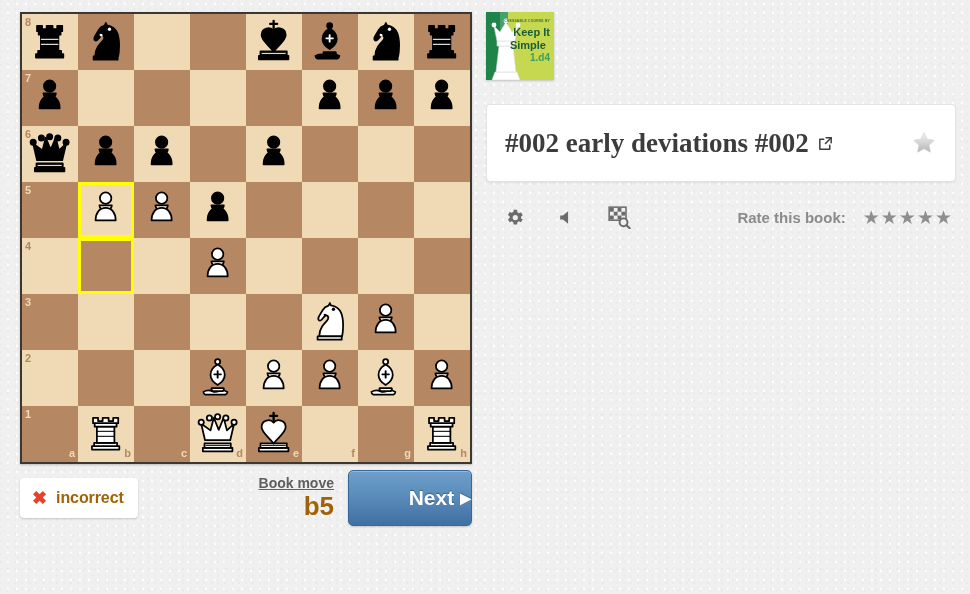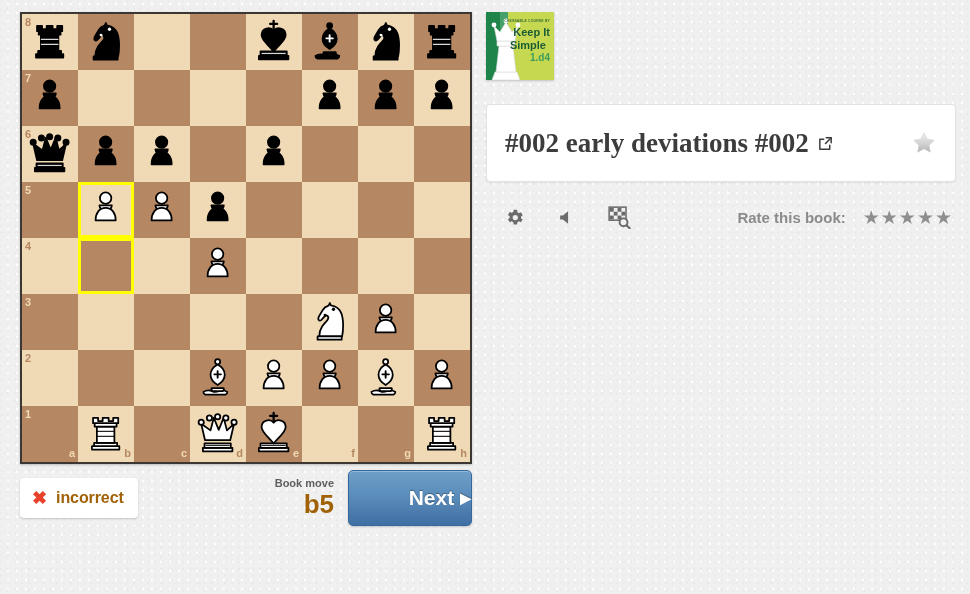--- a/index.html
+++ b/index.html
@@ -118,24 +118,25 @@
     letter-spacing: -0.1px;
   }
 
   #bookmove-block {
     margin-left: auto;
     text-align: right;
     padding-right: 14px;
     line-height: 1.05;
   }
   #bookmove-label {
-    font-size: 11px;
+    font-size: 14px;
     font-weight: bold;
     color: #5f5f5f;
     display: block;
+    text-decoration: underline;
   }
   #bookmove-value {
     font-size: 26px;
     font-weight: bold;
     color: #a16207;
     display: block;
     margin-top: 2px;
   }
 
   #next-button {

